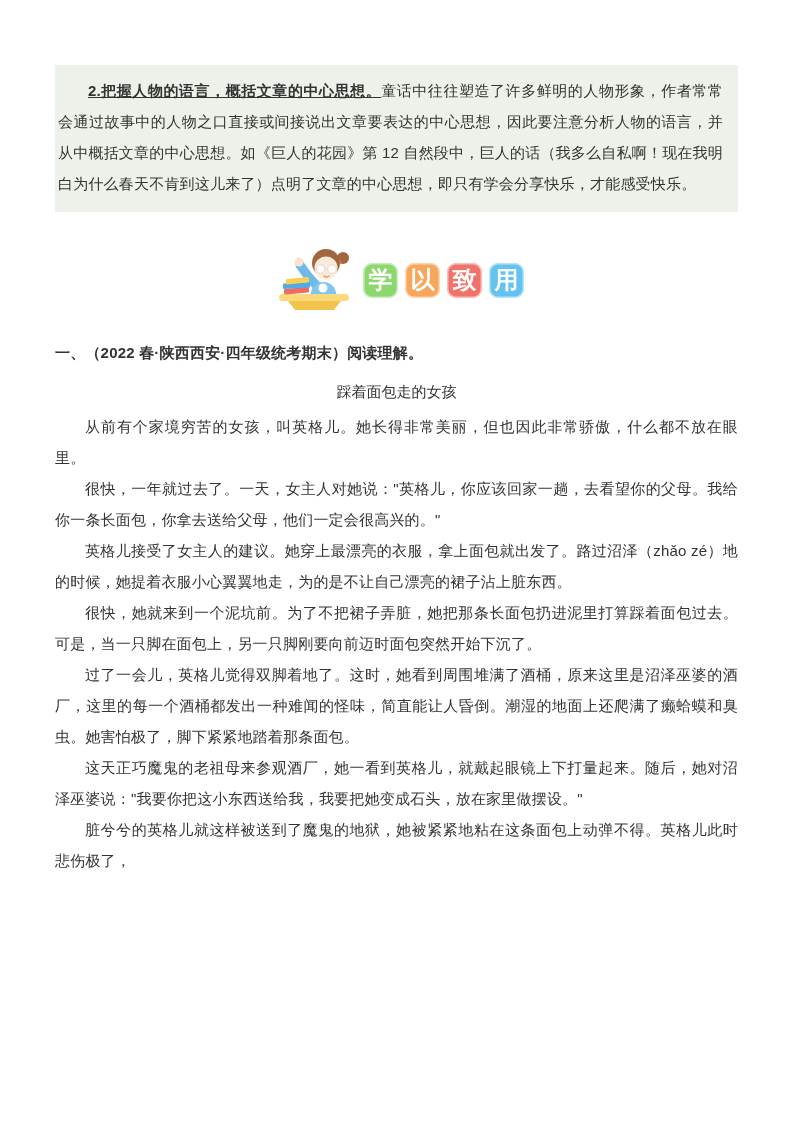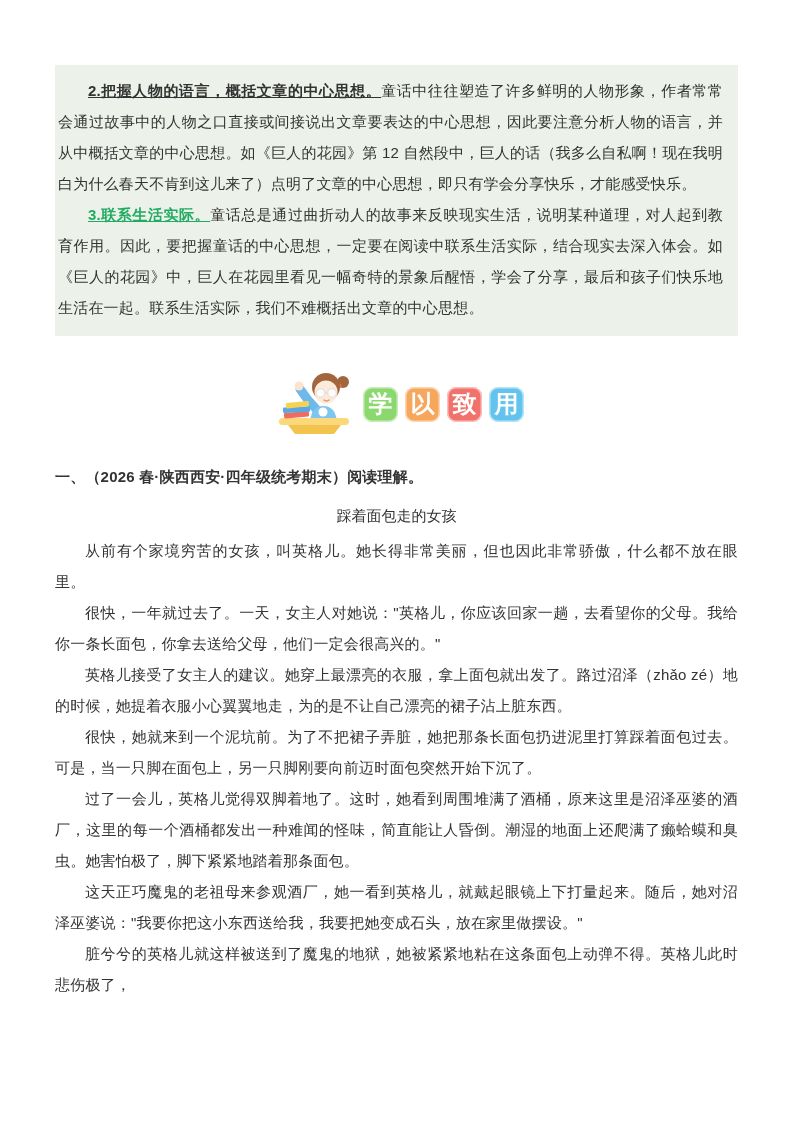--- a/index.html
+++ b/index.html
@@ -89,21 +89,20 @@
     letter-spacing: 0.2px;
   }
 </style>
 </head>
 <body>
 
 <div class="page">
 
   <section class="method-box" style="background-color: rgb(236, 242, 233);">
     <p><span class="point-label" style="color: rgb(51, 51, 51);">2.把握人物的语言，概括文章的中心思想。</span><span>童话中往往塑造了许多鲜明的人物形象，作者常常会通过故事中的人物之口直接或间接说出文章要表达的中心思想，因此要注意分析人物的语言，并从中概括文章的中心思想。如《巨人的花园》第 12 自然段中，巨人的话（我多么自私啊！现在我明白为什么春天不肯到这儿来了）点明了文章的中心思想，即只有学会分享快乐，才能感受快乐。</span></p>
-    <p><span class="point-label" style="color: rgb(34, 171, 99);">3.联系生活实际。</span><span>童话总是通过曲折动人的故事来反映现实生活，说明某种道理，对人起到教育作用。因此，要把握童话的中心思想，一定要在阅读中联系生活实际，结合现实去深入体会。如《巨人的花园》中，巨人在花园里看见一幅奇特的景象后醒悟，学会了分享，最后和孩子们快乐地生活在一起。联系生活实际，我们不难概括出文章的中心思想。</span></p>
   </section>
 
   <div class="banner">
     <svg width="90" height="66" viewBox="0 0 90 66" aria-hidden="true">
 
       <path d="M48 42 Q38 32 31 21" stroke="#6cb9ea" stroke-width="9" fill="none" stroke-linecap="round"></path>
       <circle cx="30" cy="18" r="4.5" fill="#fde3cd"></circle>
 
       <circle cx="74" cy="14" r="6" fill="#a2663c"></circle>
       <circle cx="70" cy="18" r="2.4" fill="#ef6a6a"></circle>
@@ -130,21 +129,21 @@
       <rect x="17" y="34" width="23" height="5.5" rx="1.2" fill="#f7d154" transform="rotate(-6 28 37)"></rect>
     </svg>
     <div class="char-blocks">
       <span class="char-block" style="background-color: rgb(139, 216, 110);">学</span>
       <span class="char-block" style="background-color: rgb(246, 167, 92);">以</span>
       <span class="char-block" style="background-color: rgb(241, 114, 107);">致</span>
       <span class="char-block" style="background-color: rgb(98, 196, 238);">用</span>
     </div>
   </div>
 
-  <h2 class="exercise-heading">一、（2026 春·陕西西安·四年级统考期末）阅读理解。</h2>
+  <h2 class="exercise-heading">一、（2022 春·陕西西安·四年级统考期末）阅读理解。</h2>
   <h3 class="story-title">踩着面包走的女孩</h3>
 
   <div class="story">
     <p>从前有个家境穷苦的女孩，叫英格儿。她长得非常美丽，但也因此非常骄傲，什么都不放在眼里。</p>
     <p>很快，一年就过去了。一天，女主人对她说："英格儿，你应该回家一趟，去看望你的父母。我给你一条长面包，你拿去送给父母，他们一定会很高兴的。"</p>
     <p>英格儿接受了女主人的建议。她穿上最漂亮的衣服，拿上面包就出发了。路过沼泽（zhǎo zé）地的时候，她提着衣服小心翼翼地走，为的是不让自己漂亮的裙子沾上脏东西。</p>
     <p>很快，她就来到一个泥坑前。为了不把裙子弄脏，她把那条长面包扔进泥里打算踩着面包过去。可是，当一只脚在面包上，另一只脚刚要向前迈时面包突然开始下沉了。</p>
     <p>过了一会儿，英格儿觉得双脚着地了。这时，她看到周围堆满了酒桶，原来这里是沼泽巫婆的酒厂，这里的每一个酒桶都发出一种难闻的怪味，简直能让人昏倒。潮湿的地面上还爬满了癞蛤蟆和臭虫。她害怕极了，脚下紧紧地踏着那条面包。</p>
     <p>这天正巧魔鬼的老祖母来参观酒厂，她一看到英格儿，就戴起眼镜上下打量起来。随后，她对沼泽巫婆说："我要你把这小东西送给我，我要把她变成石头，放在家里做摆设。"</p>
     <p>脏兮兮的英格儿就这样被送到了魔鬼的地狱，她被紧紧地粘在这条面包上动弹不得。英格儿此时悲伤极了，</p>

